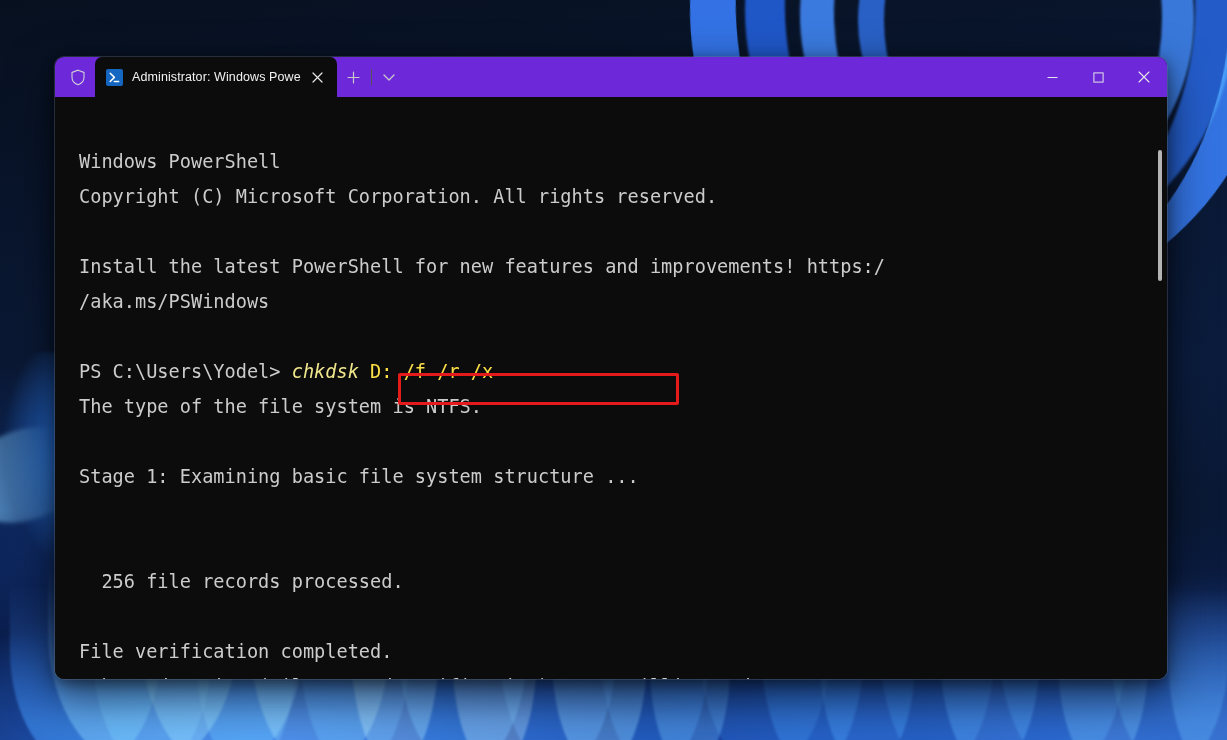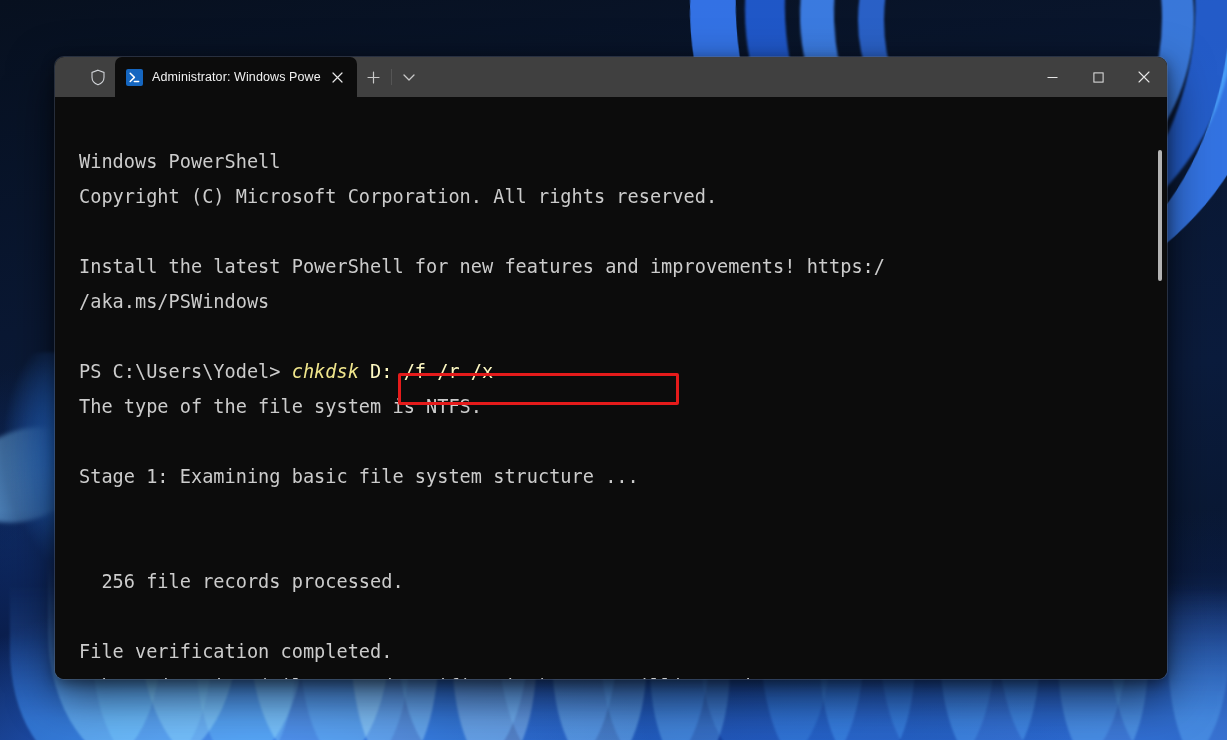--- a/index.html
+++ b/index.html
@@ -161,24 +161,23 @@
       0 0 0 1px rgba(120,130,150,.30),
       0 16px 46px rgba(0,0,0,.60),
       0 4px 14px rgba(0,0,0,.45);
     background: #0c0c0c;
   }
 
   
   .titlebar {
     position: relative;
     height: 40px;
-    background: #404040;
+    background: #6d28d9;
     display: flex;
     align-items: stretch;
-    padding-left: 20px;
   }
 
   .shield-btn {
     width: 34px;
     display: flex;
     align-items: center;
     justify-content: center;
     flex: 0 0 auto;
     padding-left: 6px;
   }
@@ -266,21 +265,21 @@
     top: 47px;
     margin: 0;
     font-family: "DejaVu Sans Mono", "Liberation Mono", monospace;
     font-size: 18.6px;
     line-height: 35px;
     color: #cccccc;
     white-space: pre;
     letter-spacing: 0px;
   }
   .cmd-keyword { color: #f0e68c; font-style: italic; }
-  .cmd-args { color: #fef9c3; }
+  .cmd-args { color: #fde047; }
 
   .highlight-box {
     position: absolute;
     left: 343px;
     top: 276px;
     width: 281px;
     height: 32px;
     border: 3px solid #e51b1b;
     border-radius: 2px;
     box-sizing: border-box;

